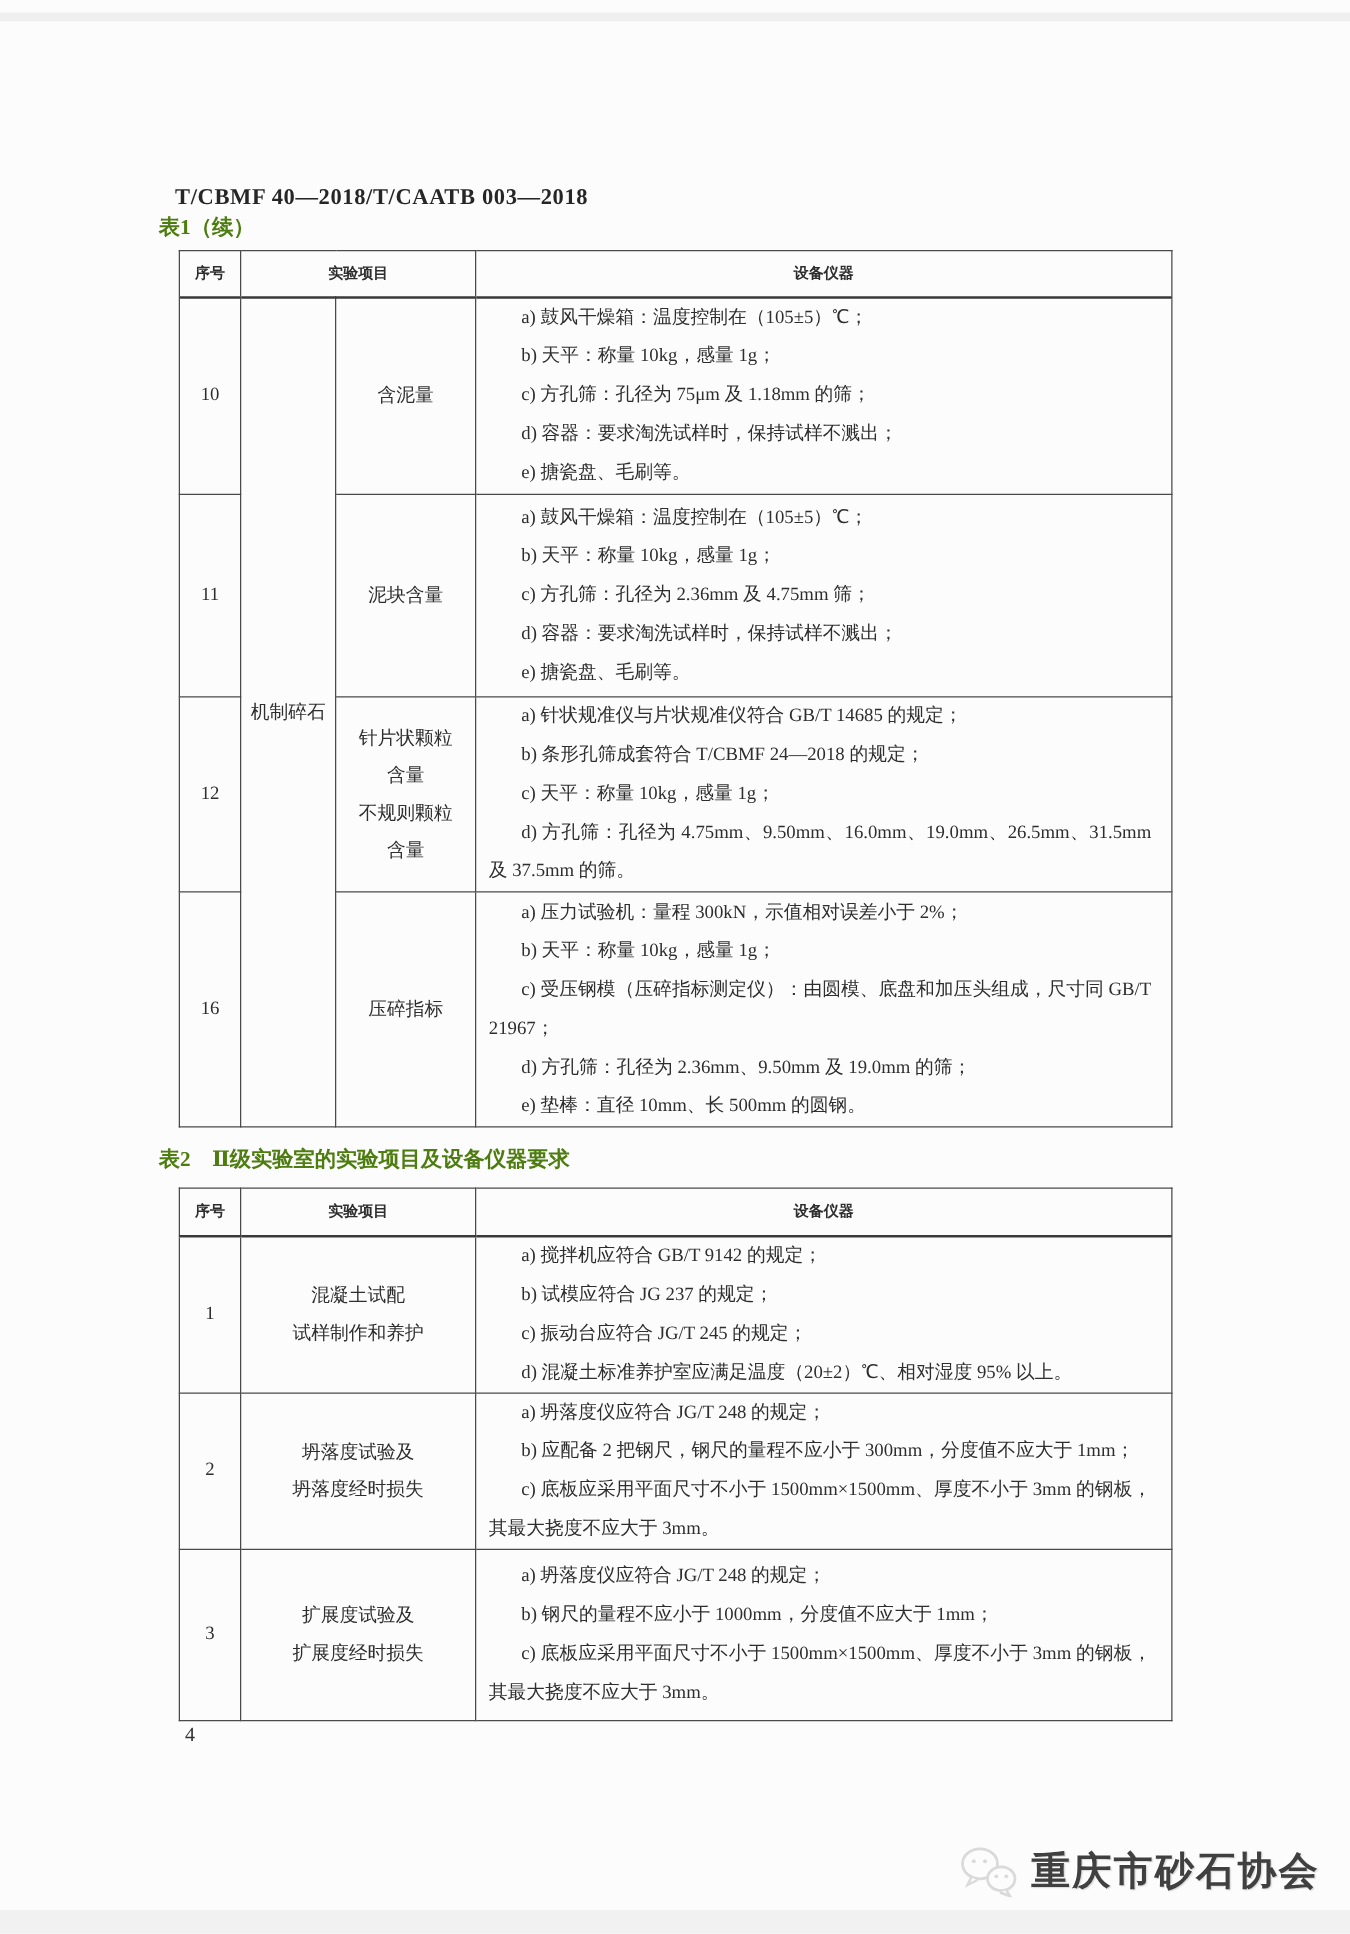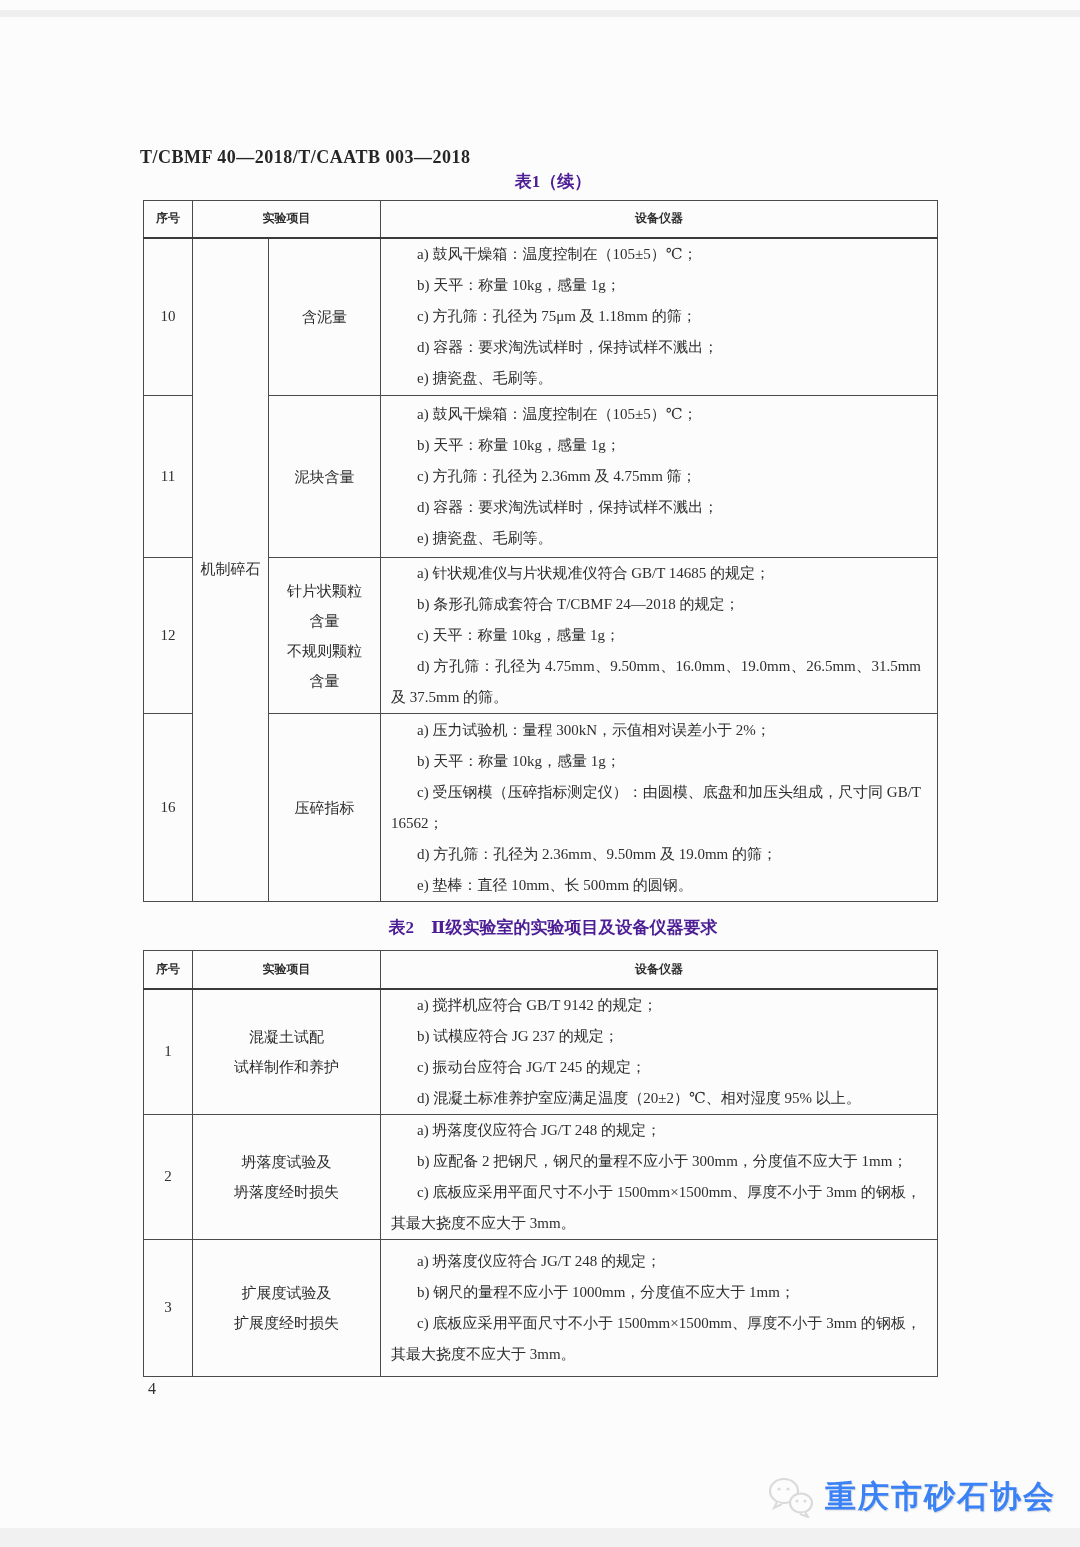--- a/index.html
+++ b/index.html
@@ -12,22 +12,22 @@
   }
   .scan-strip{position:absolute;left:0;width:1080px;background:#efefef;}
   .strip-top{top:10px;height:7px;}
   .strip-bottom{top:1528px;height:19px;background:#f1f1f1;}
 
   .doc-header{
     position:absolute;left:140px;top:147px;
     font-size:18px;font-weight:bold;letter-spacing:.5px;color:#262626;
   }
   .tbl-title{
-    position:absolute;left:156px;width:794px;text-align:center;
-    font-size:17px;font-weight:bold;color:#4c1d95;
+    position:absolute;left:127px;width:794px;text-align:left;
+    font-size:17px;font-weight:bold;color:#4d7c0f;
   }
   .t1-title{top:170px;}
   .t2-title{top:916px;}
 
   table.std{
     position:absolute;left:143px;width:794px;
     border-collapse:collapse;table-layout:fixed;
     font-size:15px;color:#2e2e2e;
   }
   .t1{top:200px;}
@@ -39,34 +39,34 @@
     overflow:hidden;
   }
   table.std th{
     font-size:12px;font-weight:bold;
     border-bottom:2px solid #3a3a3a;
     text-align:center;
   }
   td.c-no, td.c-cat, td.c-item{text-align:center;}
   td.c-item{line-height:30px;}
   .prelines{white-space:pre-line;}
-  td.c-eq{text-align:left;}
+  td.c-eq{text-align:left;font-family:Liberation Serif, serif;}
   .eq-line{
     margin:0;padding:0 16px 0 10px;
     text-indent:26px;line-height:31px;
     text-align:justify;
   }
   .page-number{
     position:absolute;left:148px;top:1380px;
     font-size:16px;color:#333;
   }
   .watermark{
     position:absolute;top:1476px;right:24px;
     display:flex;align-items:center;gap:10px;
-    color:#3b82f6;
+    color:#404040;
     text-shadow:-1px -1px 0 rgba(255,255,255,.95), 1px 1px 1px rgba(150,150,150,.35);
     font-size:31px;font-weight:bold;letter-spacing:2px;
     user-select:none;
   }
   .watermark svg{display:block;opacity:.8;}
 </style>
 </head>
 <body>
 
 <div class="scan-strip strip-top"></div>
@@ -123,21 +123,21 @@
       <p class="eq-line">c) 天平：称量 10kg，感量 1g；</p>
       <p class="eq-line">d) 方孔筛：孔径为 4.75mm、9.50mm、16.0mm、19.0mm、26.5mm、31.5mm 及 37.5mm 的筛。</p>
     </td>
   </tr>
   <tr style="height:188px">
     <td class="c-no">16</td>
     <td class="c-item">压碎指标</td>
     <td class="c-eq">
       <p class="eq-line">a) 压力试验机：量程 300kN，示值相对误差小于 2%；</p>
       <p class="eq-line">b) 天平：称量 10kg，感量 1g；</p>
-      <p class="eq-line">c) 受压钢模（压碎指标测定仪）：由圆模、底盘和加压头组成，尺寸同 GB/T 16562；</p>
+      <p class="eq-line">c) 受压钢模（压碎指标测定仪）：由圆模、底盘和加压头组成，尺寸同 GB/T 21967；</p>
       <p class="eq-line">d) 方孔筛：孔径为 2.36mm、9.50mm 及 19.0mm 的筛；</p>
       <p class="eq-line">e) 垫棒：直径 10mm、长 500mm 的圆钢。</p>
     </td>
   </tr>
 </tbody>
   </table>
 
 <div class="tbl-title t2-title">表2　Ⅱ级实验室的实验项目及设备仪器要求</div>
 
 <table class="std t2">

